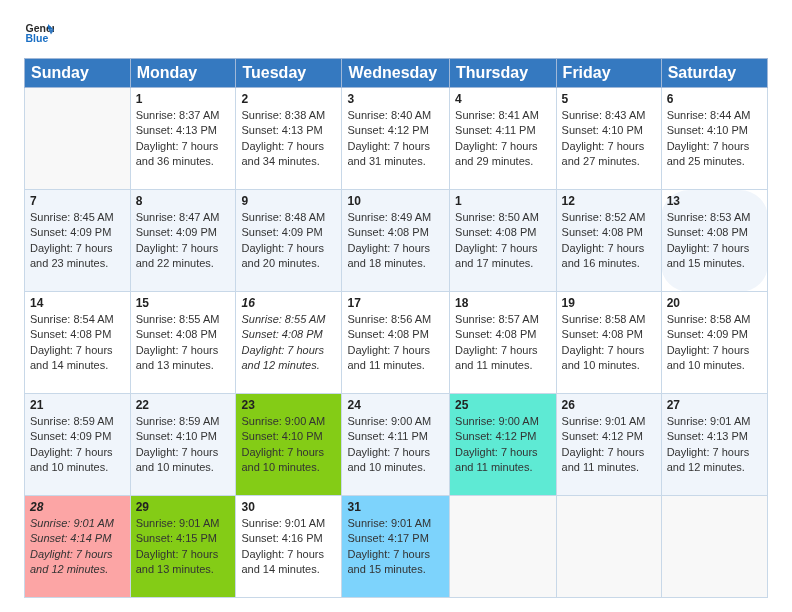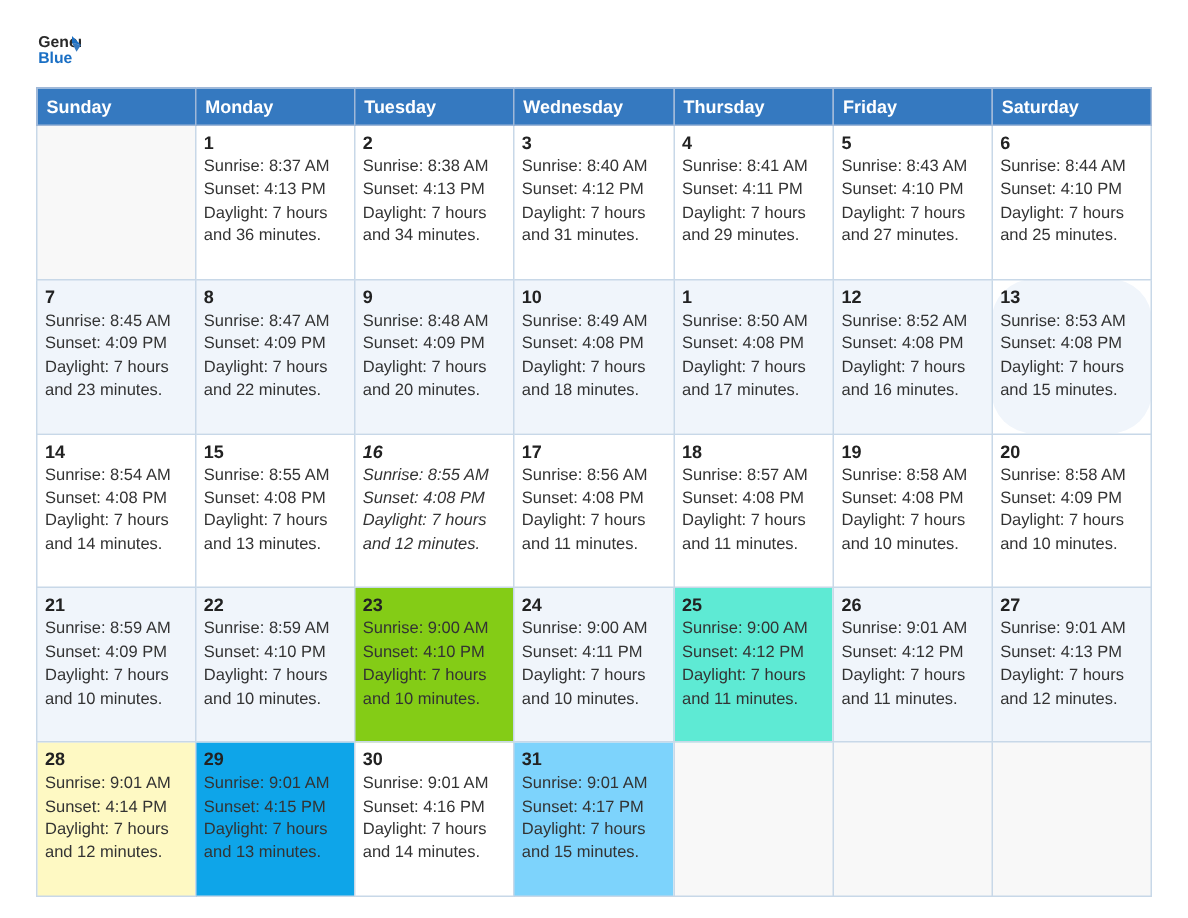--- a/index.html
+++ b/index.html
@@ -47,21 +47,21 @@
       text-align: right;
     }
     .calendar {
       width: 100%;
       border-collapse: collapse;
       flex: 1;
     }
     .calendar th {
       background: #3579c0;
       color: #fff;
-      font-size: 12px;
+      font-size: 16px;
       font-weight: bold;
       padding: 5px 6px;
       text-align: left;
       border: 1px solid #a0b8d8;
     }
     .calendar td {
       border: 1px solid #c8d8e8;
       vertical-align: top;
       padding: 4px 5px;
       width: 108px;
@@ -157,22 +157,22 @@
         <tr>
           <td style="background: rgb(240, 245, 251);"><span class="day-number">21</span><span class="cell-text">Sunrise: 8:59 AM<br>Sunset: 4:09 PM<br>Daylight: 7 hours and 10 minutes.</span></td>
           <td style="background: rgb(240, 245, 251);"><span class="day-number">22</span><span class="cell-text">Sunrise: 8:59 AM<br>Sunset: 4:10 PM<br>Daylight: 7 hours and 10 minutes.</span></td>
           <td style="background: #84cc16;"><span class="day-number">23</span><span class="cell-text">Sunrise: 9:00 AM<br>Sunset: 4:10 PM<br>Daylight: 7 hours and 10 minutes.</span></td>
           <td style="background: rgb(240, 245, 251);"><span class="day-number">24</span><span class="cell-text">Sunrise: 9:00 AM<br>Sunset: 4:11 PM<br>Daylight: 7 hours and 10 minutes.</span></td>
           <td style="background: #5eead4;"><span class="day-number">25</span><span class="cell-text">Sunrise: 9:00 AM<br>Sunset: 4:12 PM<br>Daylight: 7 hours and 11 minutes.</span></td>
           <td style="background: rgb(240, 245, 251);"><span class="day-number">26</span><span class="cell-text">Sunrise: 9:01 AM<br>Sunset: 4:12 PM<br>Daylight: 7 hours and 11 minutes.</span></td>
           <td style="background: rgb(240, 245, 251);"><span class="day-number">27</span><span class="cell-text">Sunrise: 9:01 AM<br>Sunset: 4:13 PM<br>Daylight: 7 hours and 12 minutes.</span></td>
         </tr>
         <tr>
-          <td style="background: #fef9c3;"><span class="day-number">28</span><span class="cell-text">Sunrise: 9:01 AM<br>Sunset: 4:14 PM<br>Daylight: 7 hours and 12 minutes.</span></td>
-          <td style="background: #0ea5e9;"><span class="day-number">29</span><span class="cell-text">Sunrise: 9:01 AM<br>Sunset: 4:15 PM<br>Daylight: 7 hours and 13 minutes.</span></td>
+          <td style="background: #fca5a5; font-style: italic;"><span class="day-number">28</span><span class="cell-text">Sunrise: 9:01 AM<br>Sunset: 4:14 PM<br>Daylight: 7 hours and 12 minutes.</span></td>
+          <td style="background: #84cc16;"><span class="day-number">29</span><span class="cell-text">Sunrise: 9:01 AM<br>Sunset: 4:15 PM<br>Daylight: 7 hours and 13 minutes.</span></td>
           <td style="background: rgb(255, 255, 255);"><span class="day-number">30</span><span class="cell-text">Sunrise: 9:01 AM<br>Sunset: 4:16 PM<br>Daylight: 7 hours and 14 minutes.</span></td>
           <td style="background: #7dd3fc; margin-top: 24px;"><span class="day-number">31</span><span class="cell-text">Sunrise: 9:01 AM<br>Sunset: 4:17 PM<br>Daylight: 7 hours and 15 minutes.</span></td>
           <td class="empty-cell"></td>
           <td class="empty-cell"></td>
           <td class="empty-cell"></td>
         </tr>
       </tbody>
   </table>
 </div>
 

